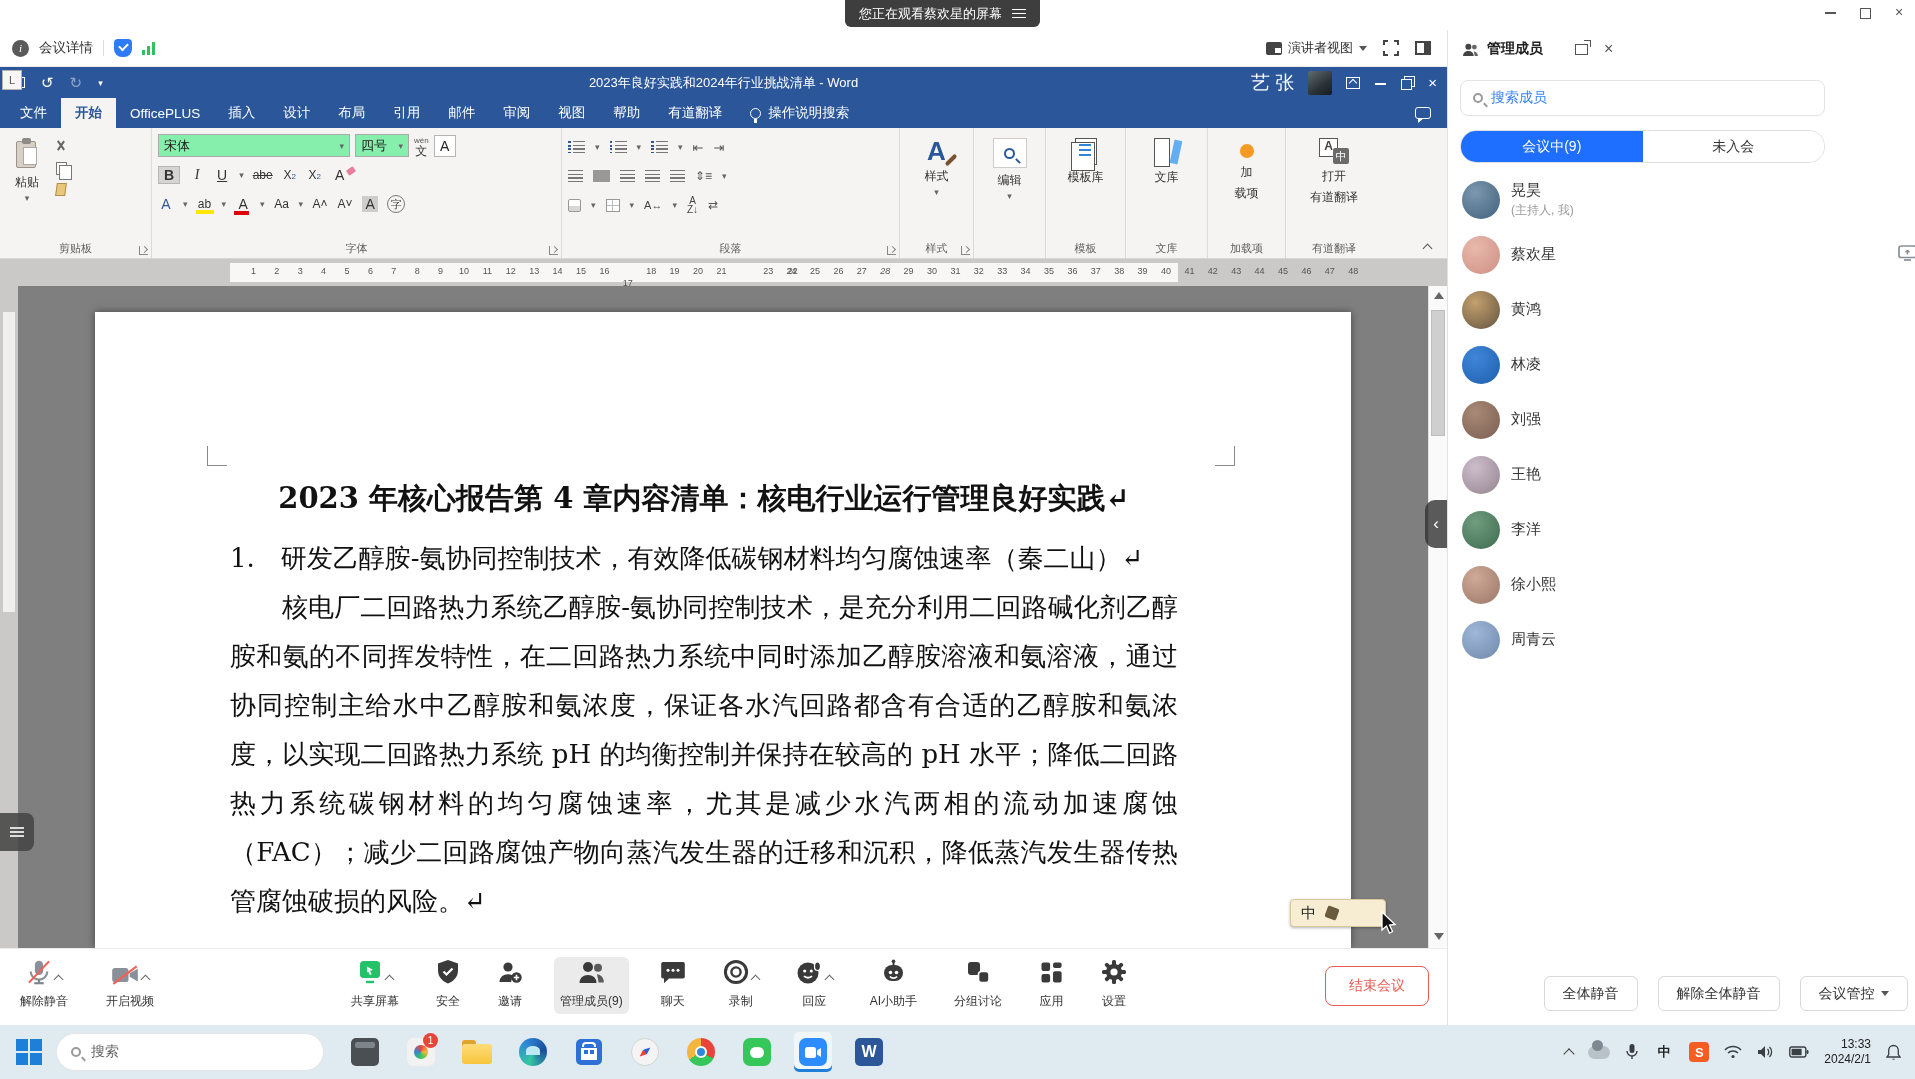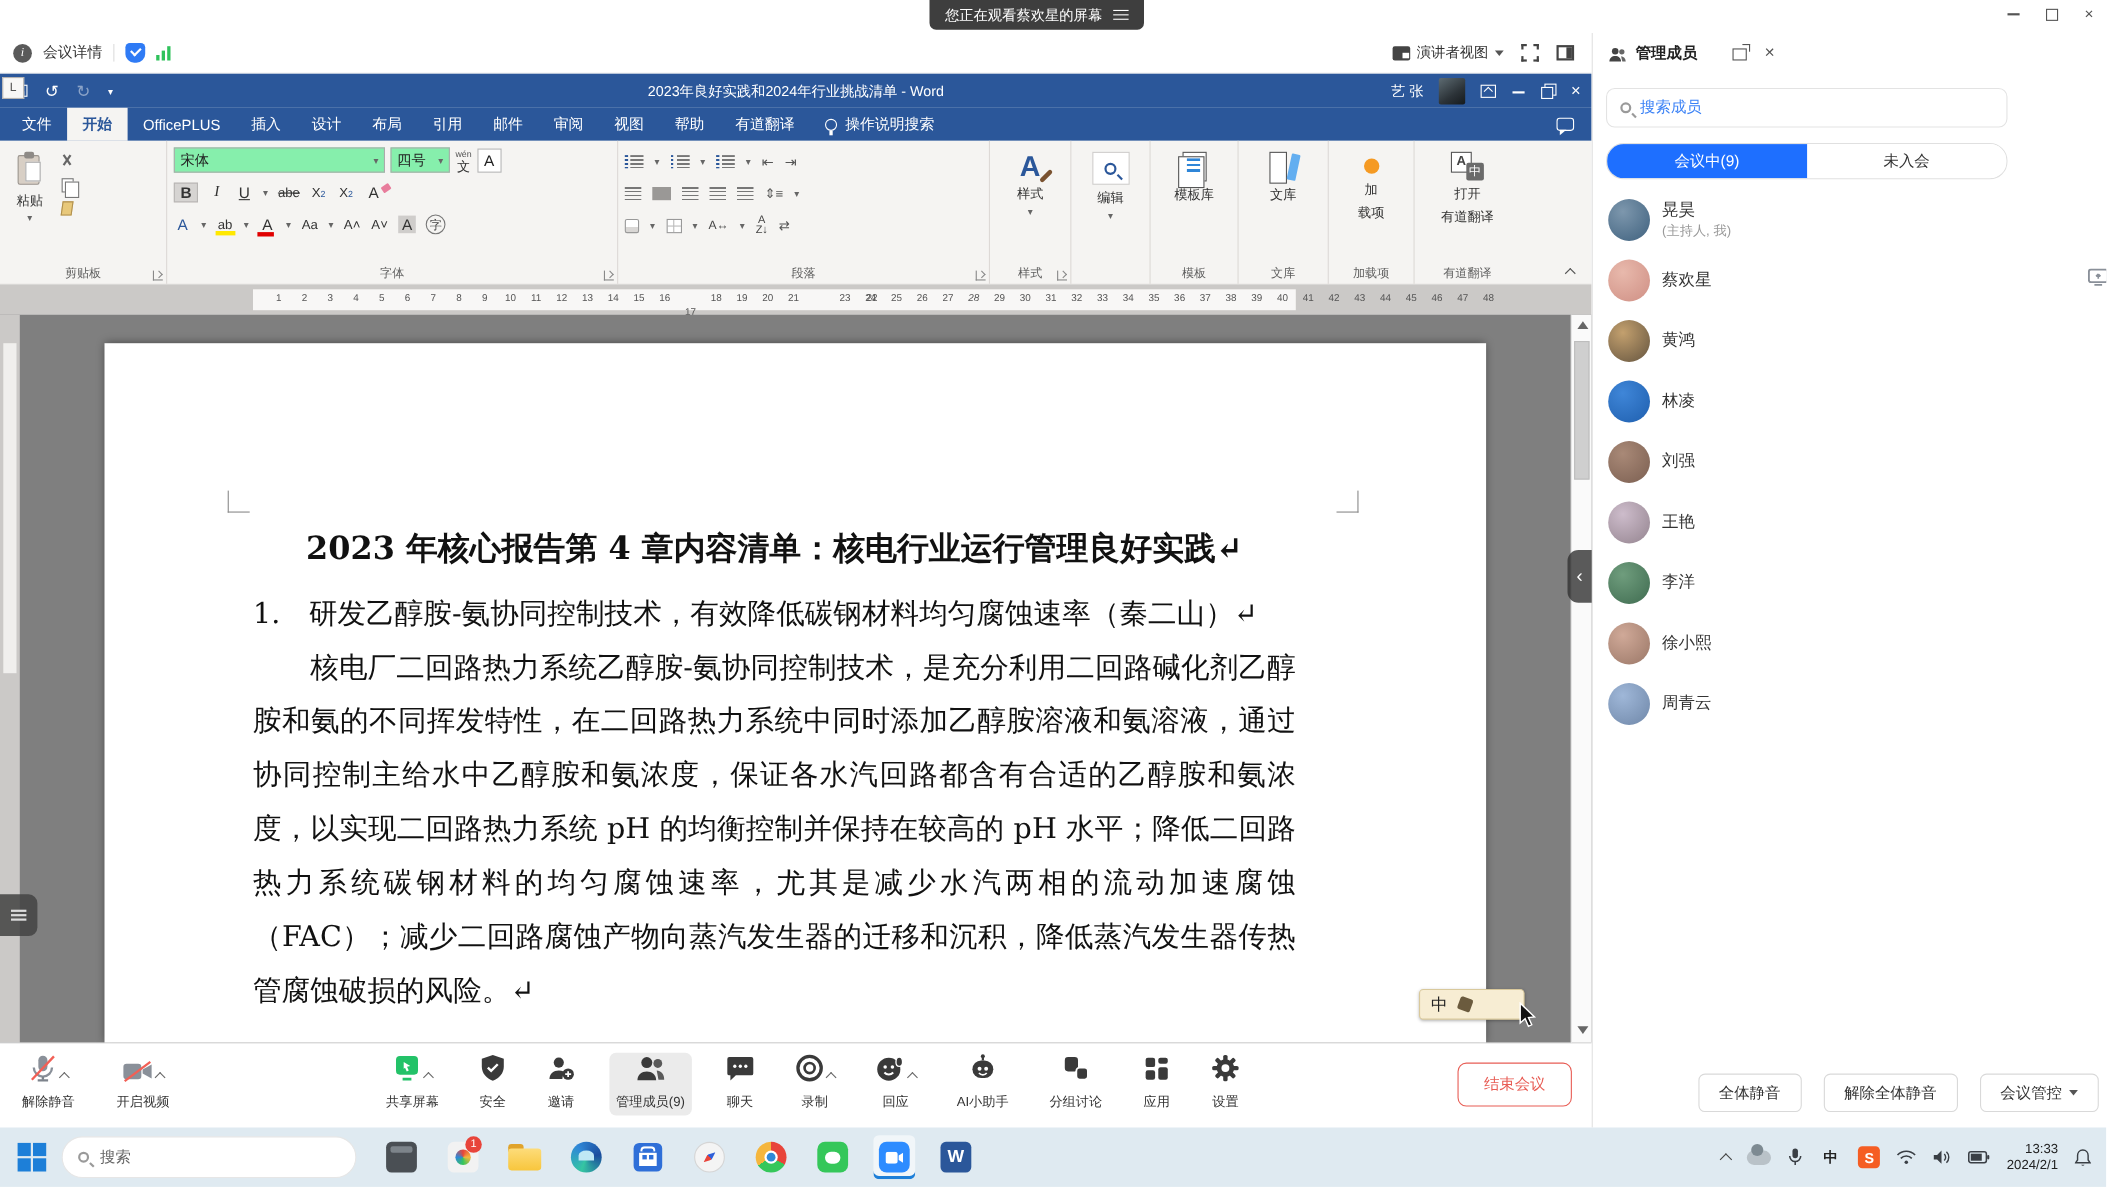--- a/index.html
+++ b/index.html
@@ -49,21 +49,21 @@
   
   .word { position:absolute; left:0; top:67px; width:1447px; height:881px; background:#fff; }
   .w-titlebar { position:absolute; left:0; top:0; width:100%; height:31px; background:#2b579a; color:#fff; display:flex; align-items:center; }
   .w-qat { display:flex; align-items:center; gap:16px; padding-left:14px; font-size:13px; }
   .save-ic { width:11px; height:11px; border:1.5px solid #fff; position:relative; }
   .save-ic::after{content:"";position:absolute;left:2px;bottom:0;width:5px;height:4px;background:#fff;}
   .undo-g { font-size:15px; }
   .dim { opacity:.45; }
   .w-title { position:absolute; left:0; right:0; text-align:center; font-size:13px; color:#fff; pointer-events:none; }
   .w-tb-right { margin-left:auto; display:flex; align-items:center; gap:14px; padding-right:10px; }
-  .w-user { font-size:13px; }
+  .w-user { font-size:19px; }
   .w-avatar { width:24px; height:24px; border-radius:2px; background:linear-gradient(145deg,#5d6b72,#2c3338 60%,#151a1d); }
   .ribopt-ic { width:14px; height:12px; border:1.4px solid #fff; position:relative; }
   .ribopt-ic::after{content:"";position:absolute;left:3px;top:2px;width:5px;height:5px;border-left:1.4px solid #fff;border-top:1.4px solid #fff;transform:rotate(45deg);}
   .wmin::after{content:"";position:absolute;left:1px;top:7px;width:11px;height:1.5px;background:#fff;}
   .wmin{width:13px;height:13px;position:relative;}
   .wrest{width:13px;height:13px;position:relative;}
   .wrest::before{content:"";position:absolute;left:3px;top:0;width:9px;height:9px;border:1.3px solid #fff;}
   .wrest::after{content:"";position:absolute;left:0;top:3px;width:9px;height:9px;border:1.3px solid #fff;background:#2b579a;}
   .wclose{color:#fff;font-size:15px;}
 

